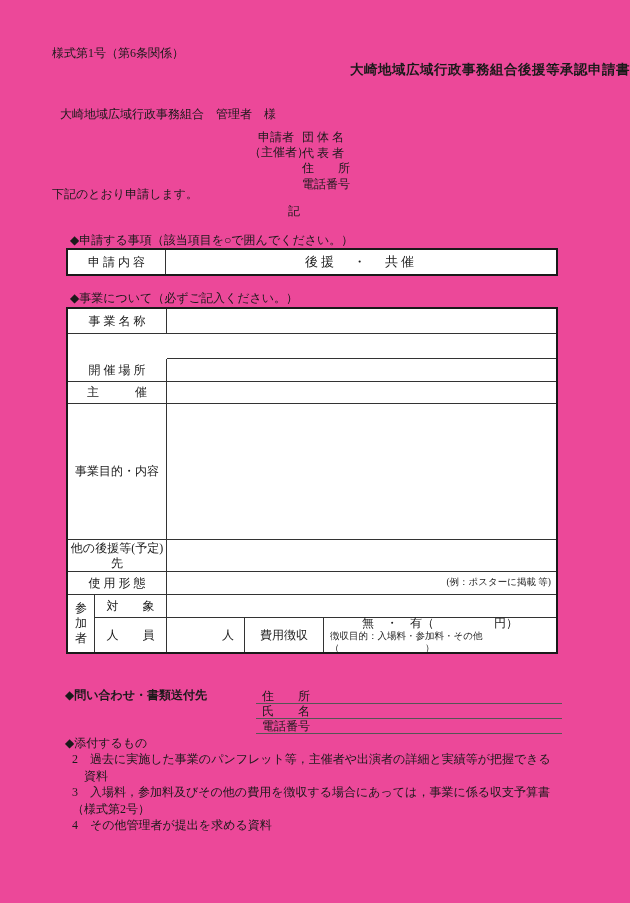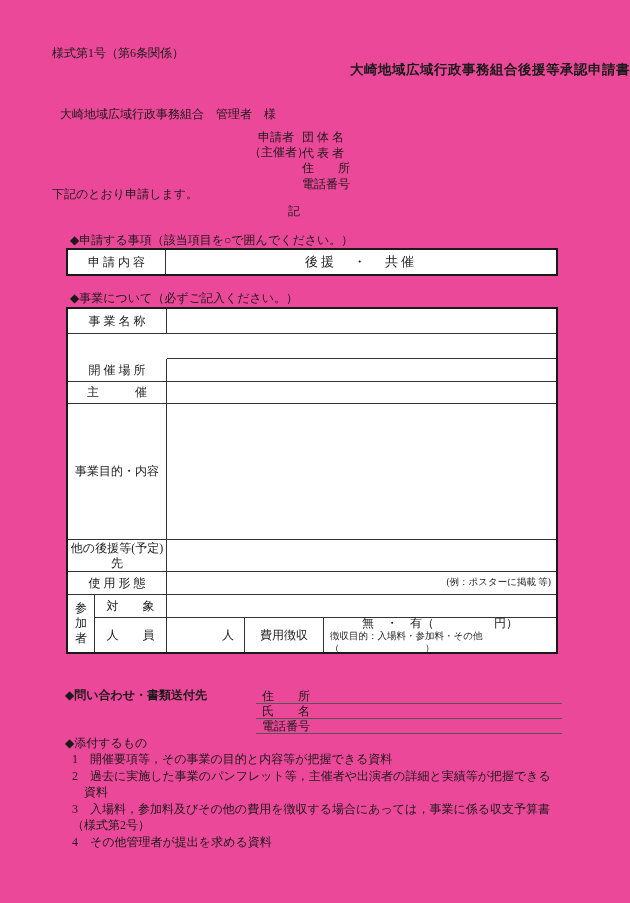--- a/index.html
+++ b/index.html
@@ -144,21 +144,20 @@
 
   <div class="abs contact-heading">◆問い合わせ・書類送付先</div>
   <div class="abs contact-fields">
     <div class="contact-field">住　　所</div>
     <div class="contact-field">氏　　名</div>
     <div class="contact-field">電話番号</div>
   </div>
 
   <div class="abs attach-heading">◆添付するもの</div>
   <div class="abs attach-list">
-    <div class="attach-item">1　開催要項等，その事業の目的と内容等が把握できる資料</div>
     <div class="attach-item">2　過去に実施した事業のパンフレット等，主催者や出演者の詳細と実績等が把握できる
 　資料</div>
     <div class="attach-item">3　入場料，参加料及びその他の費用を徴収する場合にあっては，事業に係る収支予算書
 （様式第2号）</div>
     <div class="attach-item">4　その他管理者が提出を求める資料</div>
   </div>
 
 </div>
 
 </body></html>

